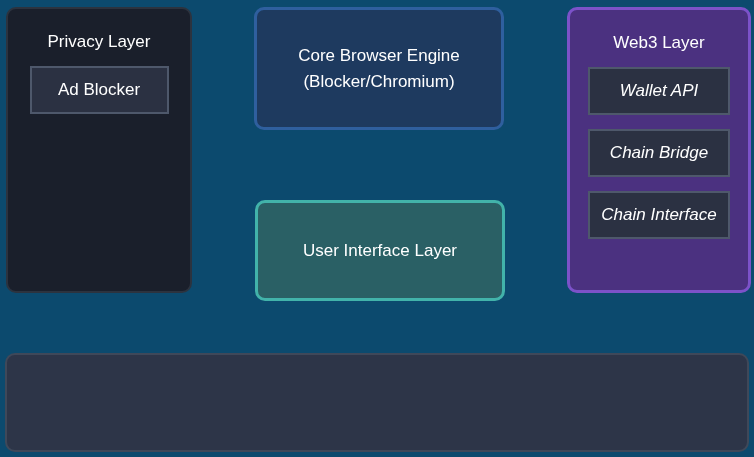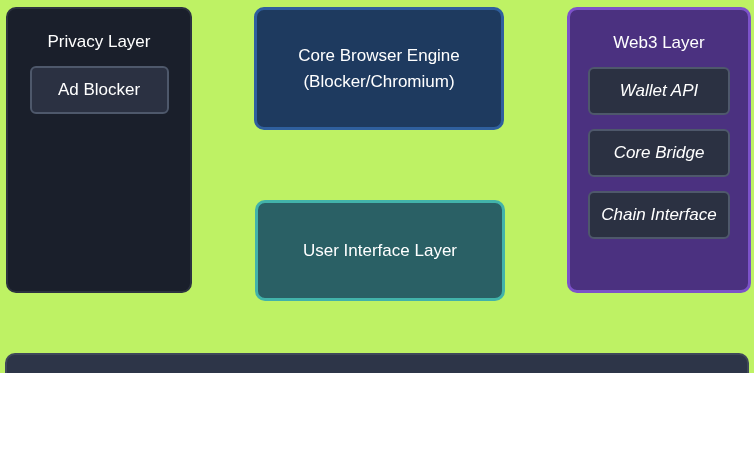--- a/index.html
+++ b/index.html
@@ -4,22 +4,22 @@
 <style>
   html, body {
     margin: 0;
     padding: 0;
     background: #ffffff;
     font-family: "Liberation Sans", sans-serif;
   }
   .canvas {
     position: relative;
     width: 754px;
-    height: 373px;
-    background: #bef264;
+    height: 457px;
+    background: #0c4a6e;
     overflow: hidden;
     color: var(--text, #ffffff);
   }
   .node, .group {
     position: absolute;
     box-sizing: border-box;
     border-radius: 10px;
     text-align: center;
   }
   
@@ -31,21 +31,21 @@
   .group-title {
     margin-top: 23px;
     font-size: 17px;
     line-height: 20px;
     white-space: nowrap;
   }
   .group .item {
     box-sizing: border-box;
     height: 48px;
     margin-top: 14px;
-    border-radius: 6px;
+    border-radius: 0;
     background: var(--item-fill, #2b3142);
     border: 2px solid var(--item-border, #4e586b);
     display: flex;
     align-items: center;
     justify-content: center;
     font-size: 17px;
     white-space: nowrap;
     padding: 0 2px;
     text-align: center;
   }
@@ -101,21 +101,21 @@
   </section>
 
   <section class="node core">
     <div>Core Browser Engine</div>
     <div>(Blocker/Chromium)</div>
   </section>
 
   <section class="group web3">
     <div class="group-title">Web3 Layer</div>
     <div class="item">Wallet API</div>
-    <div class="item">Core Bridge</div>
+    <div class="item">Chain Bridge</div>
     <div class="item">Chain Interface</div>
   </section>
 
   <section class="node ui">
     <div>User Interface Layer</div>
   </section>
 
   <section class="node bottom">
     <div></div>
   </section>

